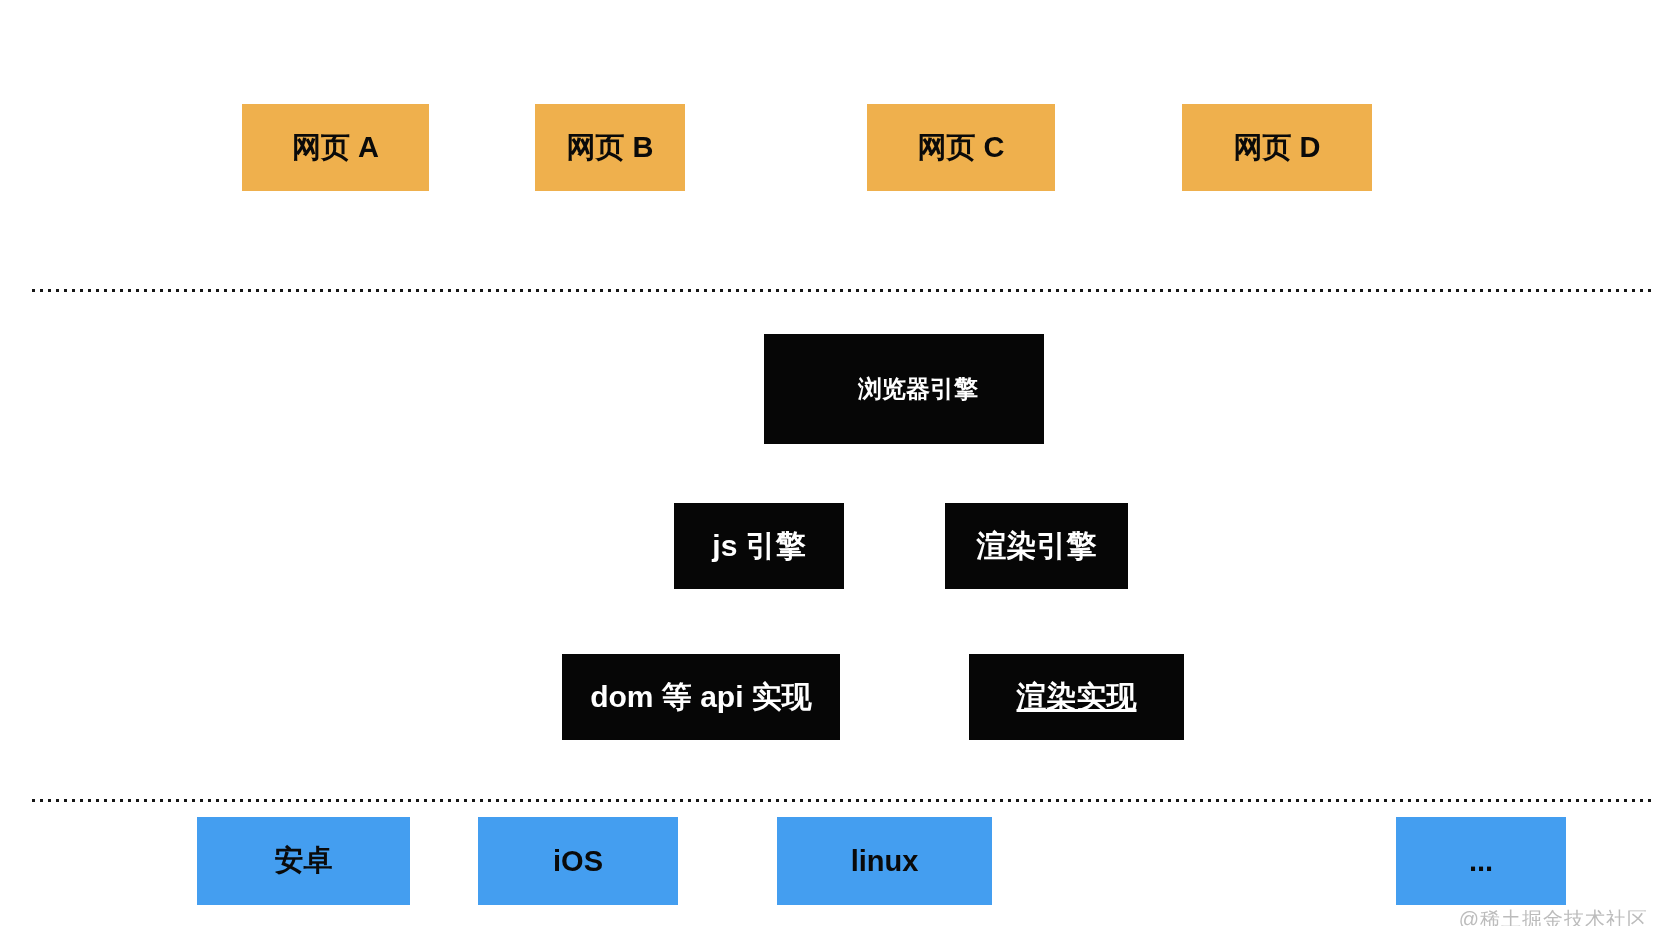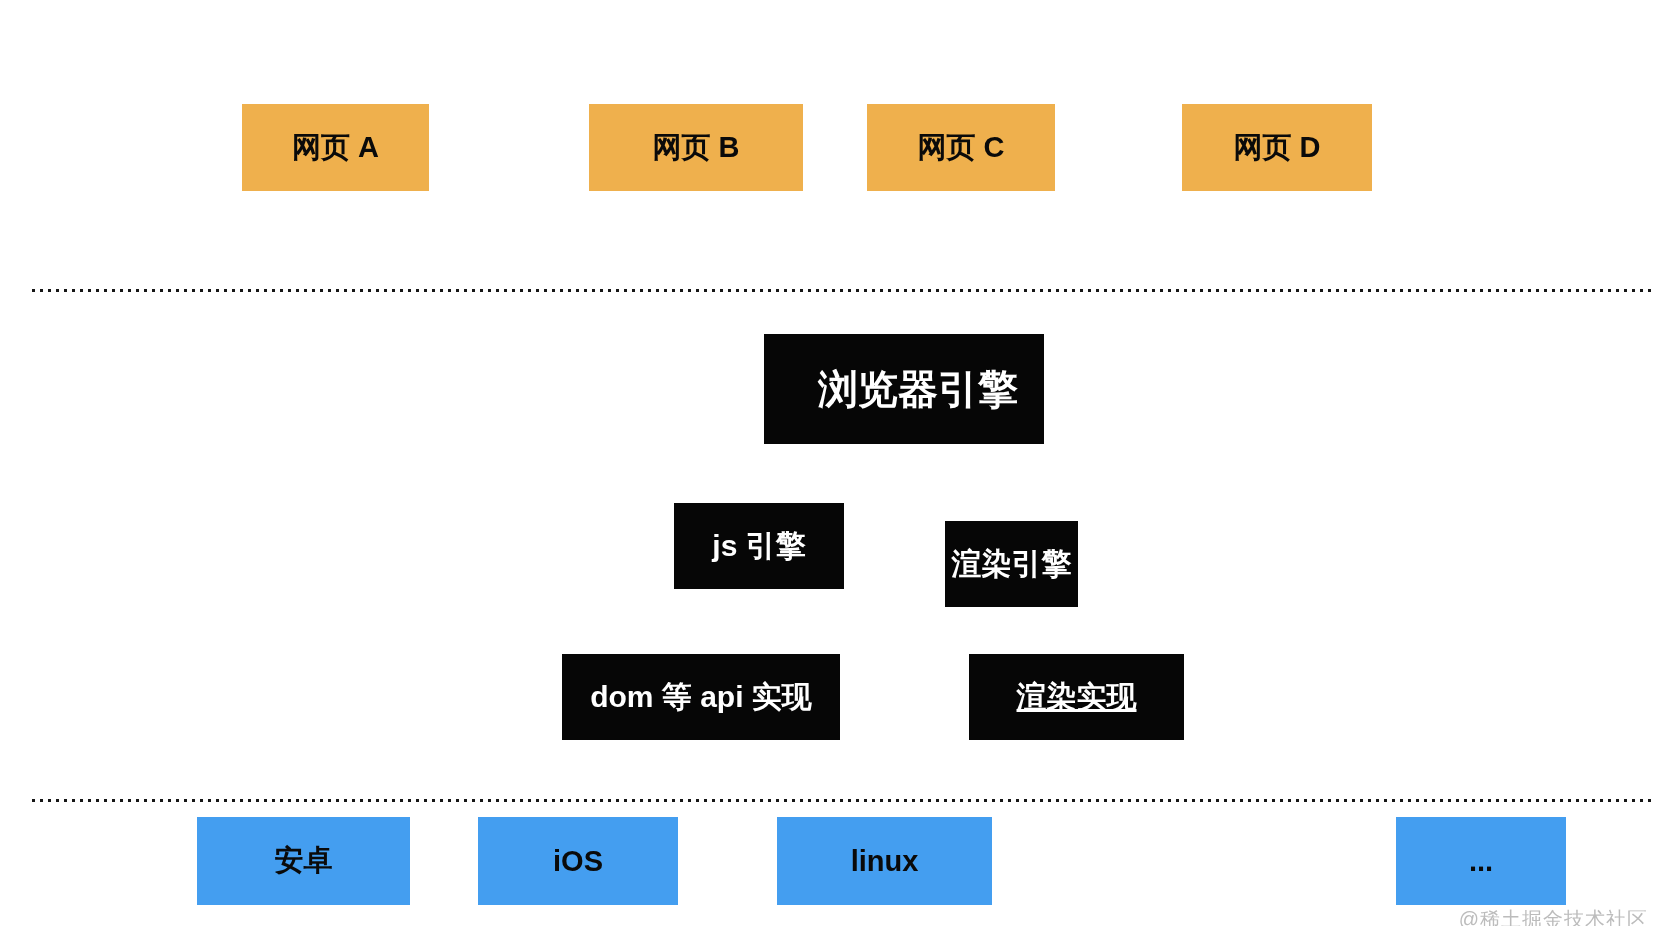--- a/index.html
+++ b/index.html
@@ -36,21 +36,21 @@
   .page-box {
     background: var(--page-box);
     color: var(--box-text-dark);
     font-size: 29px;
   }
   .engine-box {
     background: var(--engine-box);
     color: var(--box-text-light);
     font-size: 30px;
   }
-  .engine-box.main { font-size: 40px; padding-left: 28px; }
+  .engine-box.main { font-size: 24px; padding-left: 28px; }
   .platform-box {
     background: var(--platform-box);
     color: var(--box-text-dark);
     font-size: 29px;
   }
   .dotted-sep {
     position: absolute;
     left: 0;
     width: 1656px;
     height: 3px;
@@ -69,30 +69,30 @@
     color: var(--watermark);
     letter-spacing: 1px;
   }
 </style>
 </head>
 <body>
 
 <div class="canvas">
 
   <div class="box page-box" style="left:210px; top:72px; width:187px; height:87px;">网页 A</div>
-  <div class="box page-box" style="left:557px; top:72px; width:214px; height:87px;">网页 B</div>
+  <div class="box page-box" style="left:503px; top:72px; width:150px; height:87px;">网页 B</div>
   <div class="box page-box" style="left:835px; top:72px; width:188px; height:87px;">网页 C</div>
   <div class="box page-box" style="left:1150px; top:72px; width:190px; height:87px;">网页 D</div>
 
   <div class="dotted-sep" style="top:257px;"></div>
 
   <div class="box engine-box main" style="left:732px; top:302px; width:280px; height:110px;">浏览器引擎</div>
 
   <div class="box engine-box" style="left:642px; top:471px; width:170px; height:86px;text-align:center;">js 引擎</div>
-  <div class="box engine-box" style="left:913px; top:489px; width:133px; height:86px;">渲染引擎</div>
+  <div class="box engine-box" style="left:913px; top:471px; width:183px; height:86px;">渲染引擎</div>
 
   <div class="box engine-box" style="left:530px; top:622px; width:278px; height:86px;">dom 等 api 实现</div>
   <div class="box engine-box" style="left:937px; top:622px; width:215px; height:86px;text-decoration:underline;">渲染实现</div>
 
   <div class="dotted-sep" style="top:767px;"></div>
 
   <div class="box platform-box" style="left:165px; top:785px; width:213px; height:88px;">安卓</div>
   <div class="box platform-box" style="left:446px; top:785px; width:200px; height:88px;">iOS</div>
   <div class="box platform-box" style="left:745px; top:785px; width:215px; height:88px;">linux</div>
   <div class="box platform-box" style="left:1364px; top:785px; width:170px; height:88px;">...</div>

